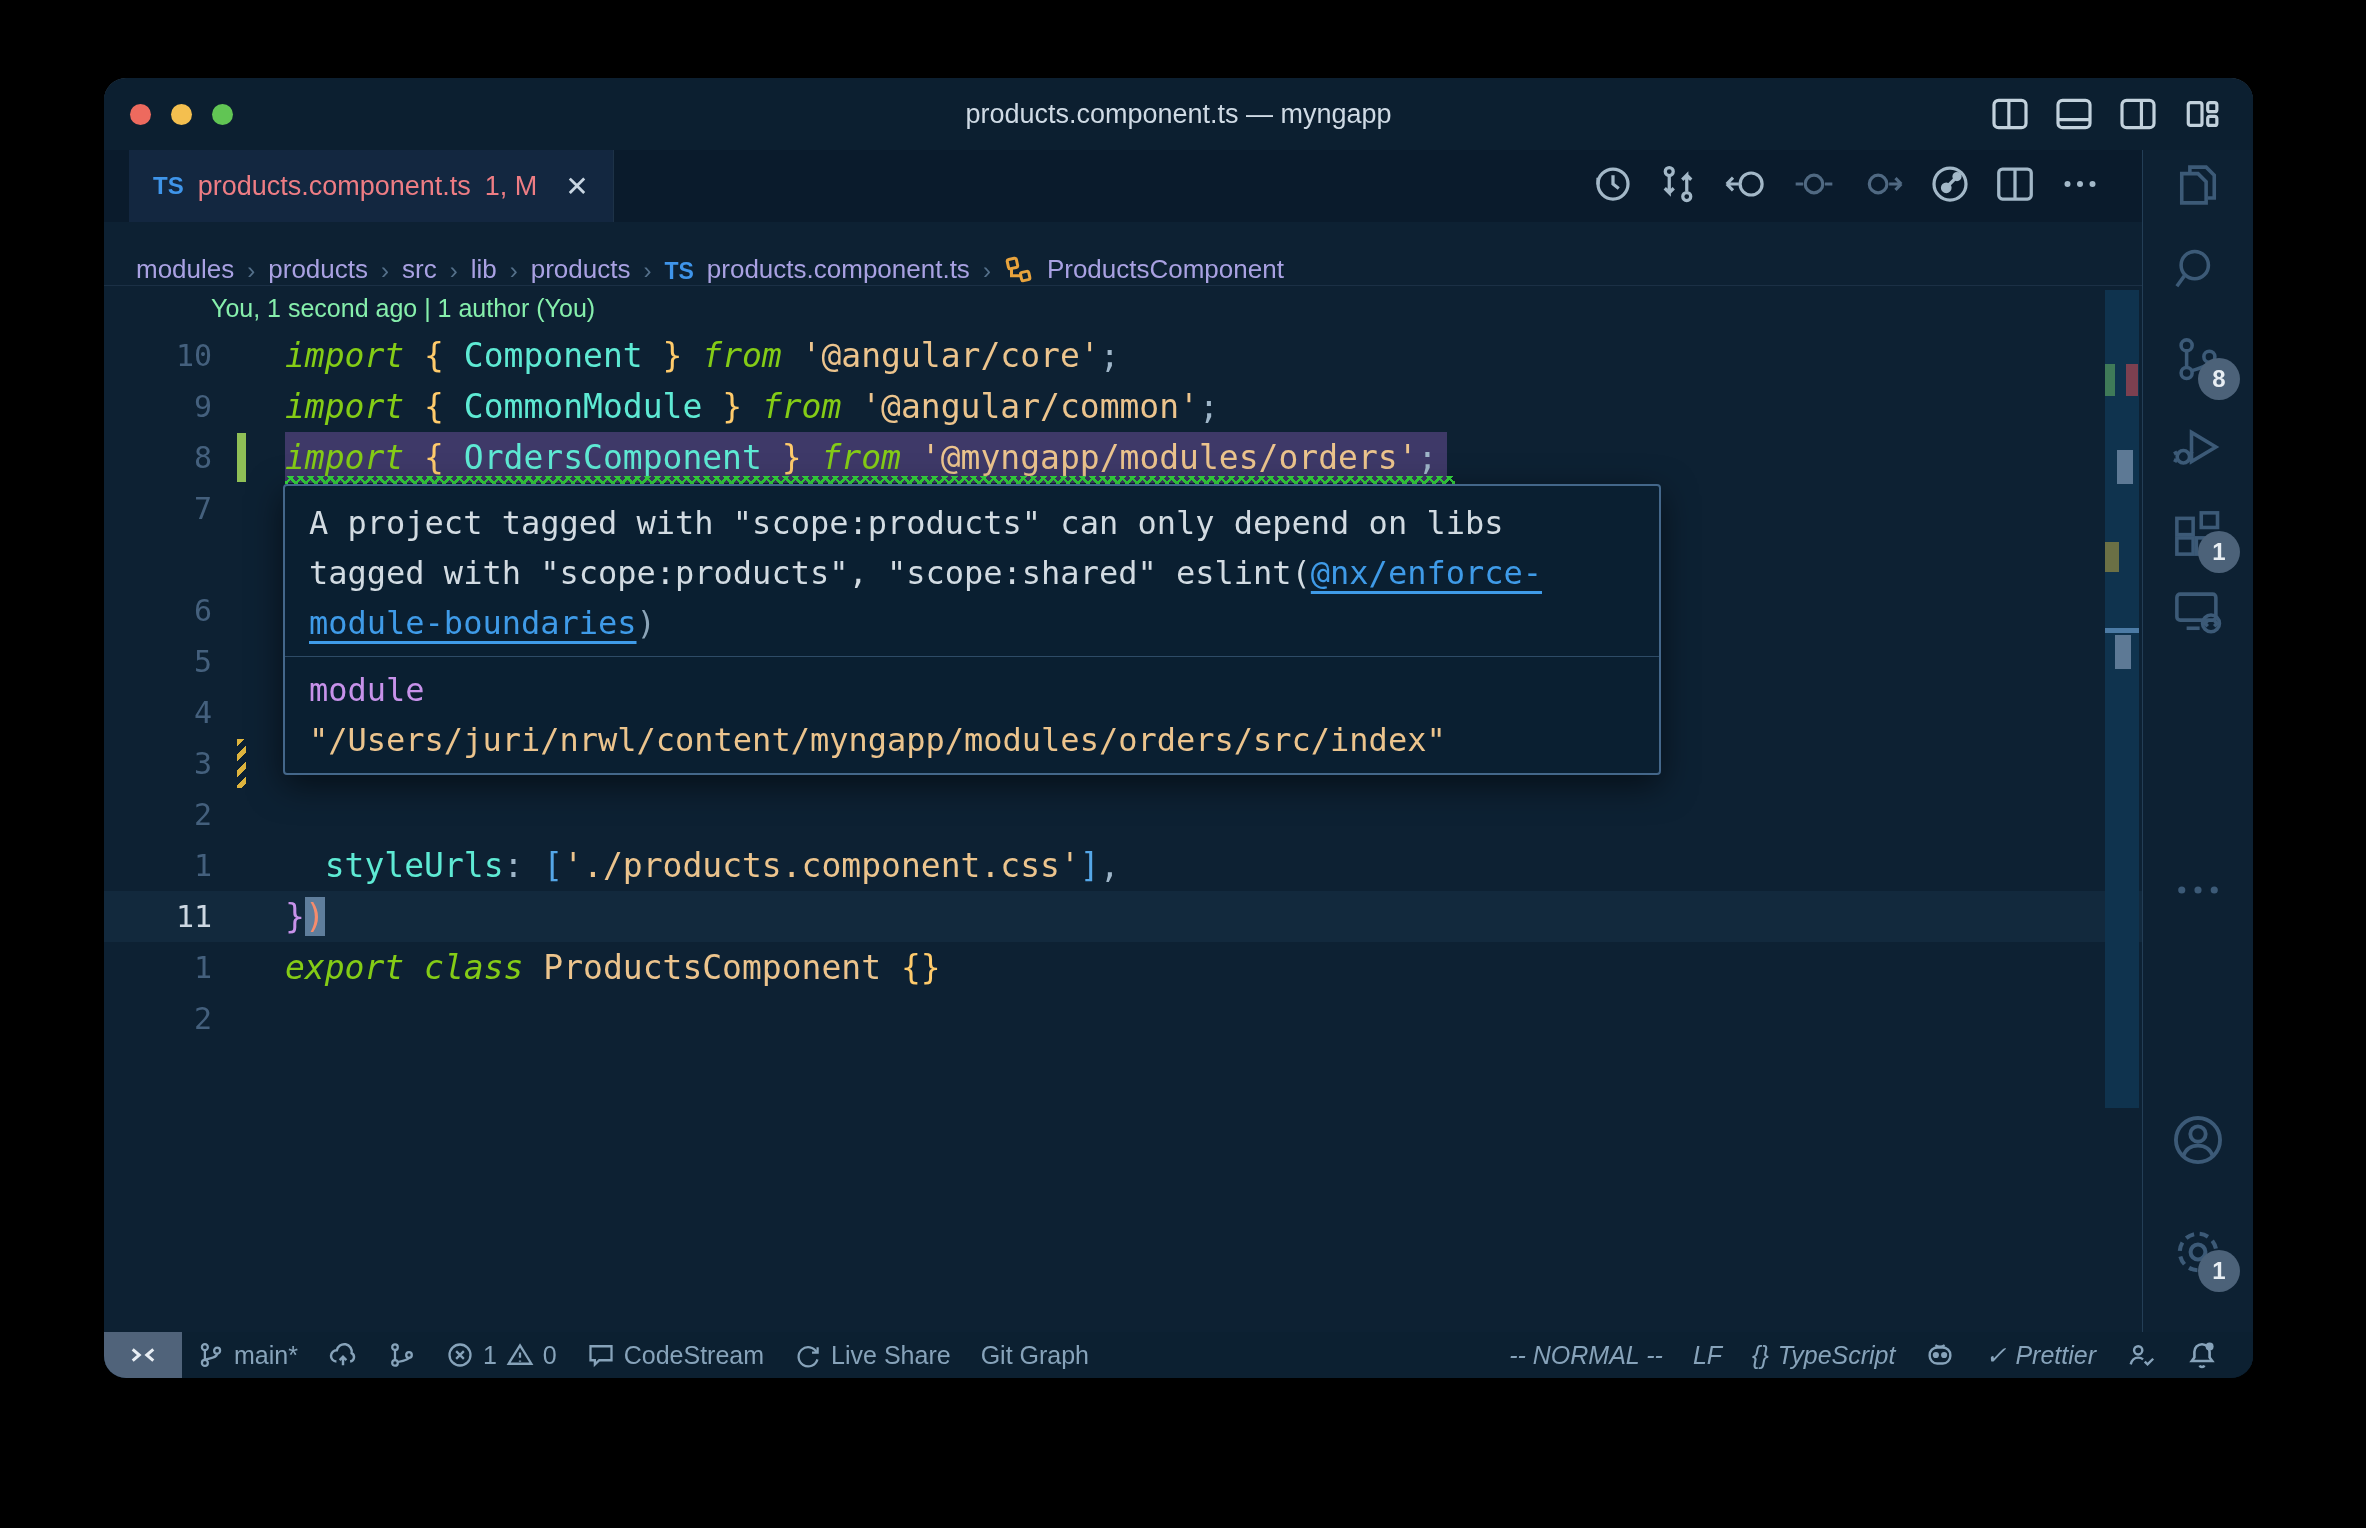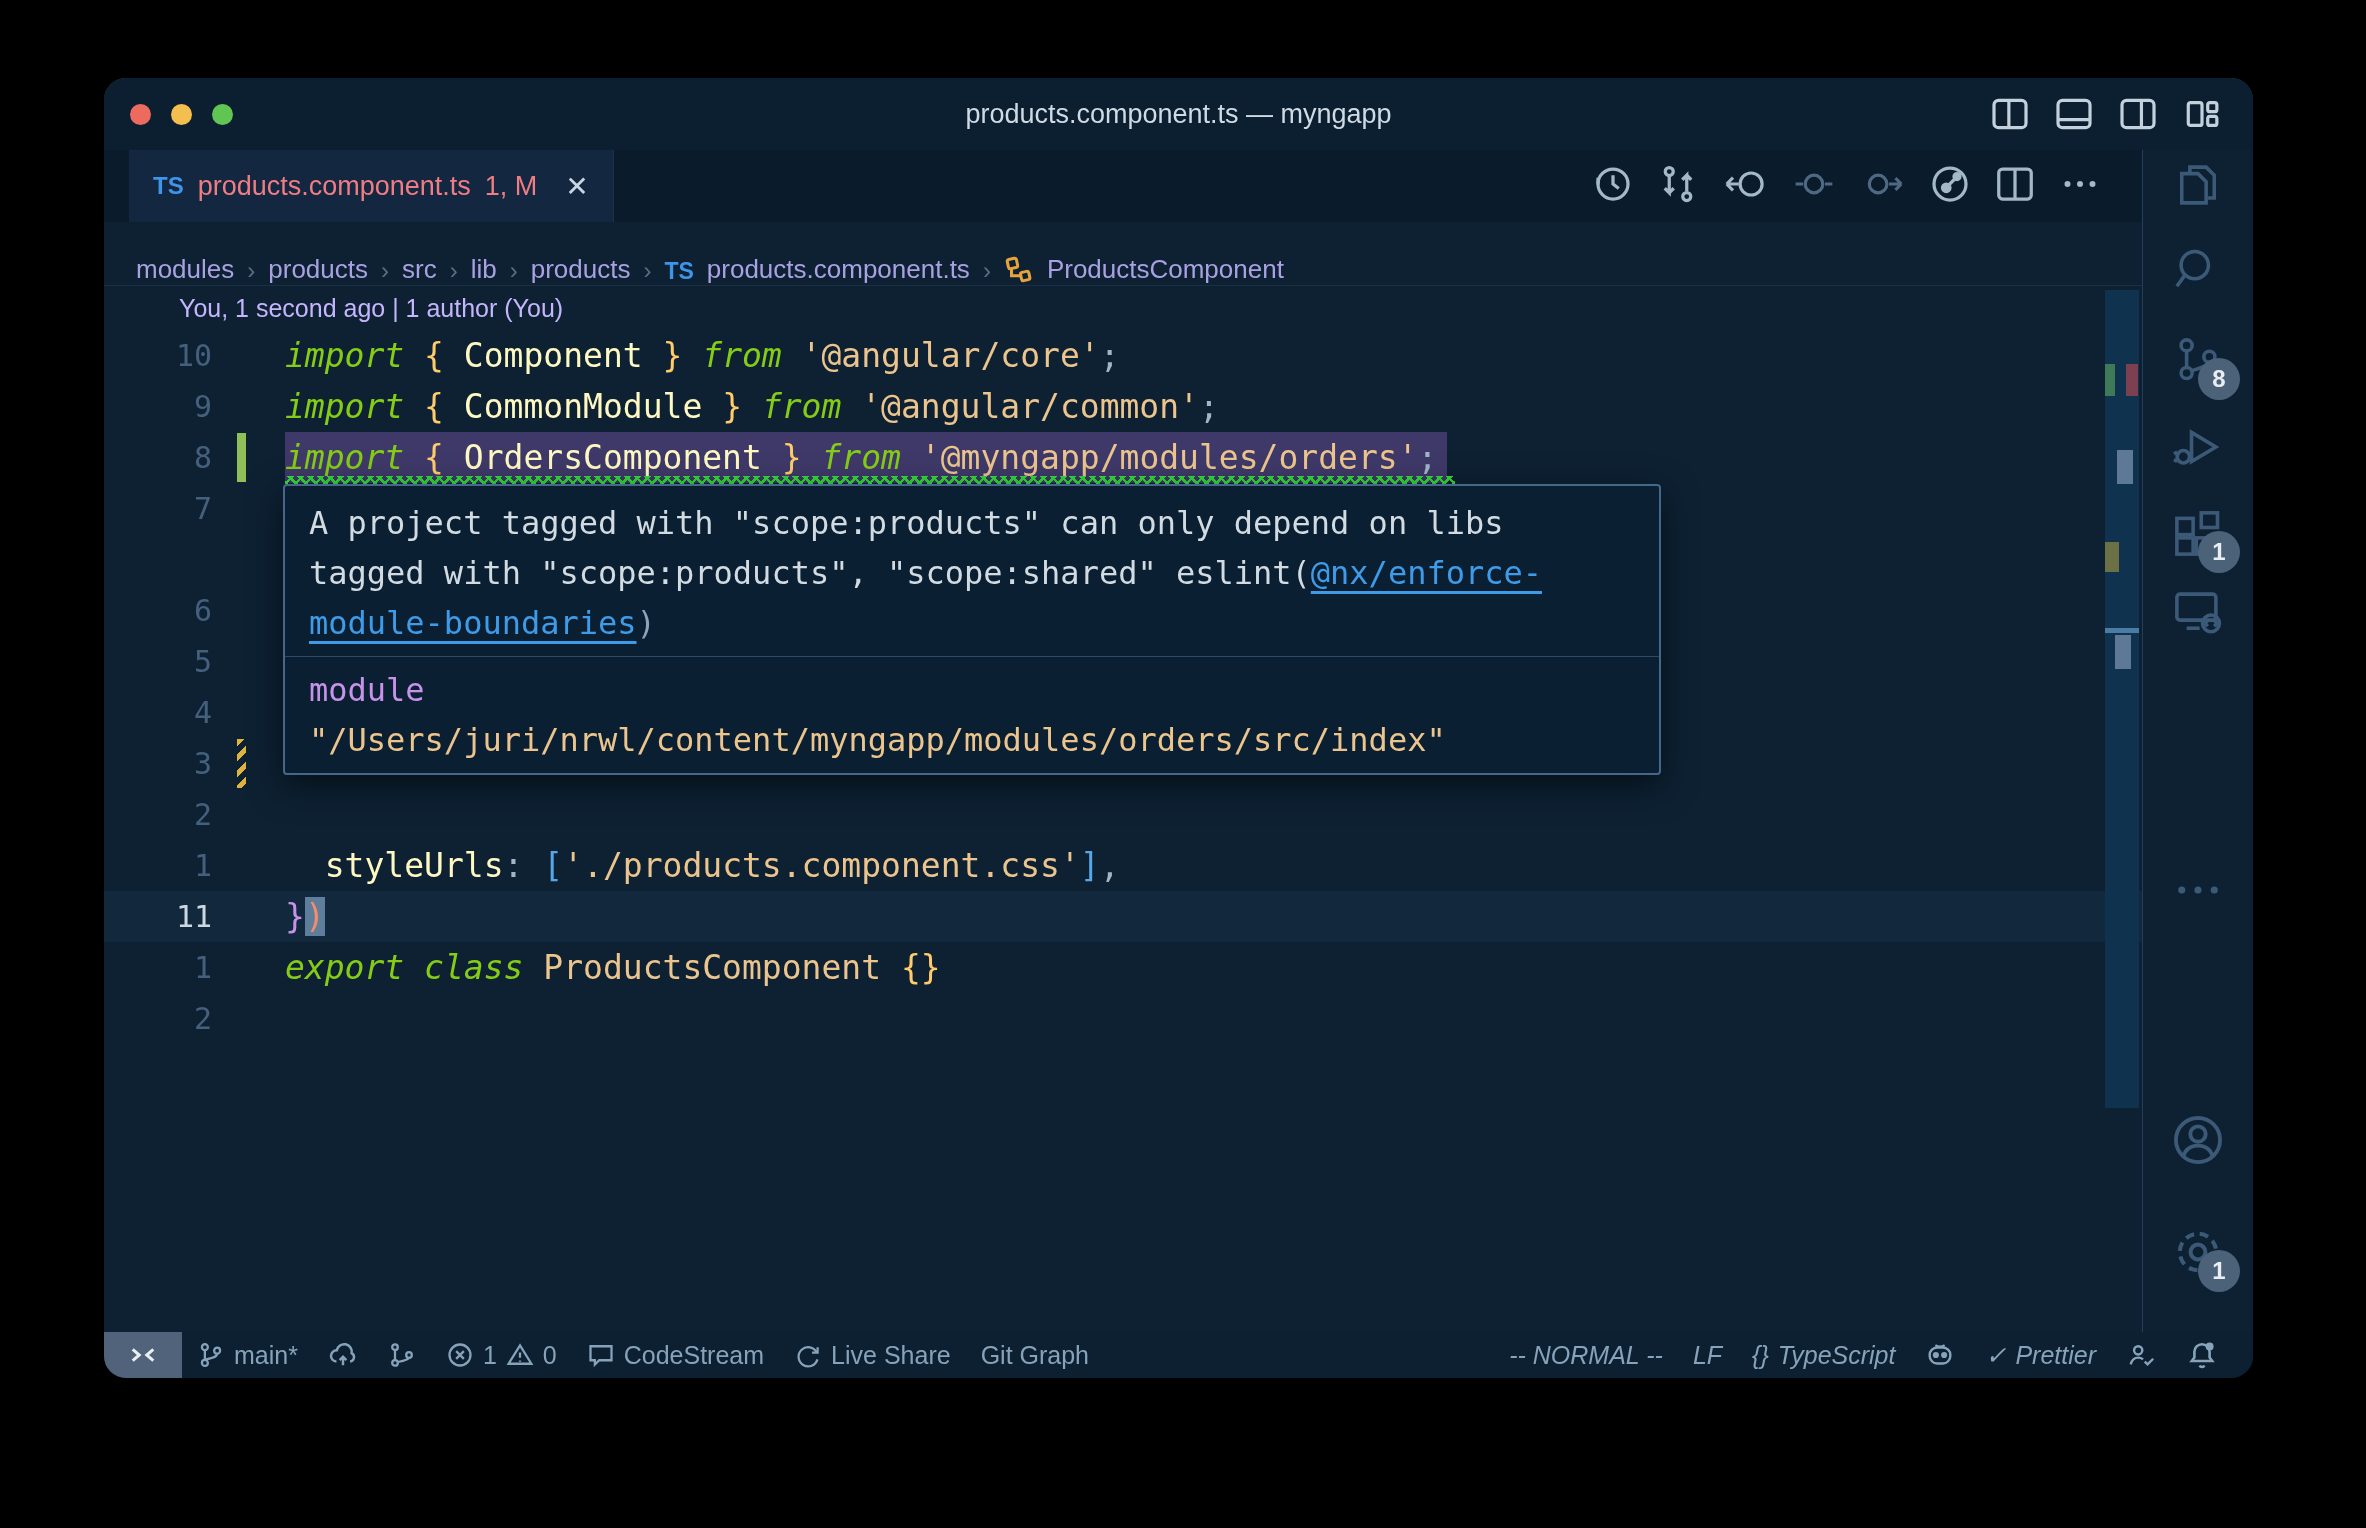--- a/index.html
+++ b/index.html
@@ -25,38 +25,38 @@
   .tab-close{color:#c9d6e2;font-size:28px;margin-left:14px;}
   .editor-actions{margin-left:auto;display:flex;align-items:center;gap:25px;padding-right:42px;color:#a3b8c8;}
   .editor-actions .dim{color:#506982;}
   
   .breadcrumb{height:63px;flex:0 0 63px;display:flex;align-items:flex-end;padding-left:32px;gap:13px;font-size:26px;color:#a9a1e2;border-bottom:1px solid #1b3045;}
   .bc-sep{color:#54708a;font-size:24px;}
   .bc-ts{color:#3f95ea;font-weight:bold;font-size:23px;}
   .bc-class-icon{display:flex;color:#e8a33d;}
   
   .editor{position:relative;flex:1;min-height:0;background:#0d2133;overflow:hidden;}
-  .blamehdr{height:44px;line-height:44px;padding-left:75px;font-size:25px;color:#c4b5fd;}
+  .blamehdr{height:44px;line-height:44px;padding-left:107px;font-size:25px;color:#86efac;}
   .crow{position:relative;height:51px;display:flex;align-items:center;}
   .crow.current{background:#12293d;}
   .crow.spacer{height:51px;}
   .lnum{position:absolute;left:0;width:108px;text-align:right;font-family:"DejaVu Sans Mono",monospace;font-size:30px;color:#44607d;}
   .lnum.active{color:#ccd7e2;}
   .gmark{position:absolute;left:133px;top:1px;bottom:1px;width:9px;}
   .gmark.green{background:#8fbf56;}
   .gmark.yellow{background:repeating-linear-gradient(135deg,#deb43e 0 5px,rgba(0,0,0,0) 5px 11px);}
   .ctext{position:relative;margin-left:181px;font-family:"DejaVu Sans Mono",monospace;font-size:33px;white-space:pre;line-height:51px;}
   .ctext.sel{background:#3e3968;padding-right:10px;}
   .squiggle{position:absolute;left:0;right:-8px;bottom:-1px;height:8px;
     background:repeating-linear-gradient(45deg,#36d93f 0 2.5px,rgba(0,0,0,0) 2.5px 7px),
                repeating-linear-gradient(-45deg,#36d93f 0 2.5px,rgba(0,0,0,0) 2.5px 7px);}
   .tk-k{color:#84cc16;font-style:italic;}
   .tk-kn{color:#c792ea;}
   .tk-b{color:#ffcb6b;}
-  .tk-i{color:#fef9c3;}
+  .tk-i{color:#5eead4;}
   .tk-s{color:#ecc48d;}
   .tk-p{color:#9fb6c9;}
   .tk-bb{color:#55a7e8;}
   .tk-cur{color:#f78c6c;background:#5f7e9c;}
   .iblame{font-family:"DejaVu Sans Mono",monospace;font-size:30px;color:#597084;margin-left:118px;}
   
   .hover-popup{position:absolute;left:179px;top:198px;width:1374px;background:#0a1f31;border:2px solid #44678a;border-radius:4px;z-index:6;box-shadow:0 10px 34px rgba(0,0,0,.55);}
   .hp-msg{padding:12px 24px 8px;font-family:"DejaVu Sans Mono",monospace;font-size:32px;line-height:50px;color:#d2dbe2;}
   .hp-line{white-space:pre;}
   .hp-m{color:#d2dbe2;} .hp-d{color:#8ba4b8;}

